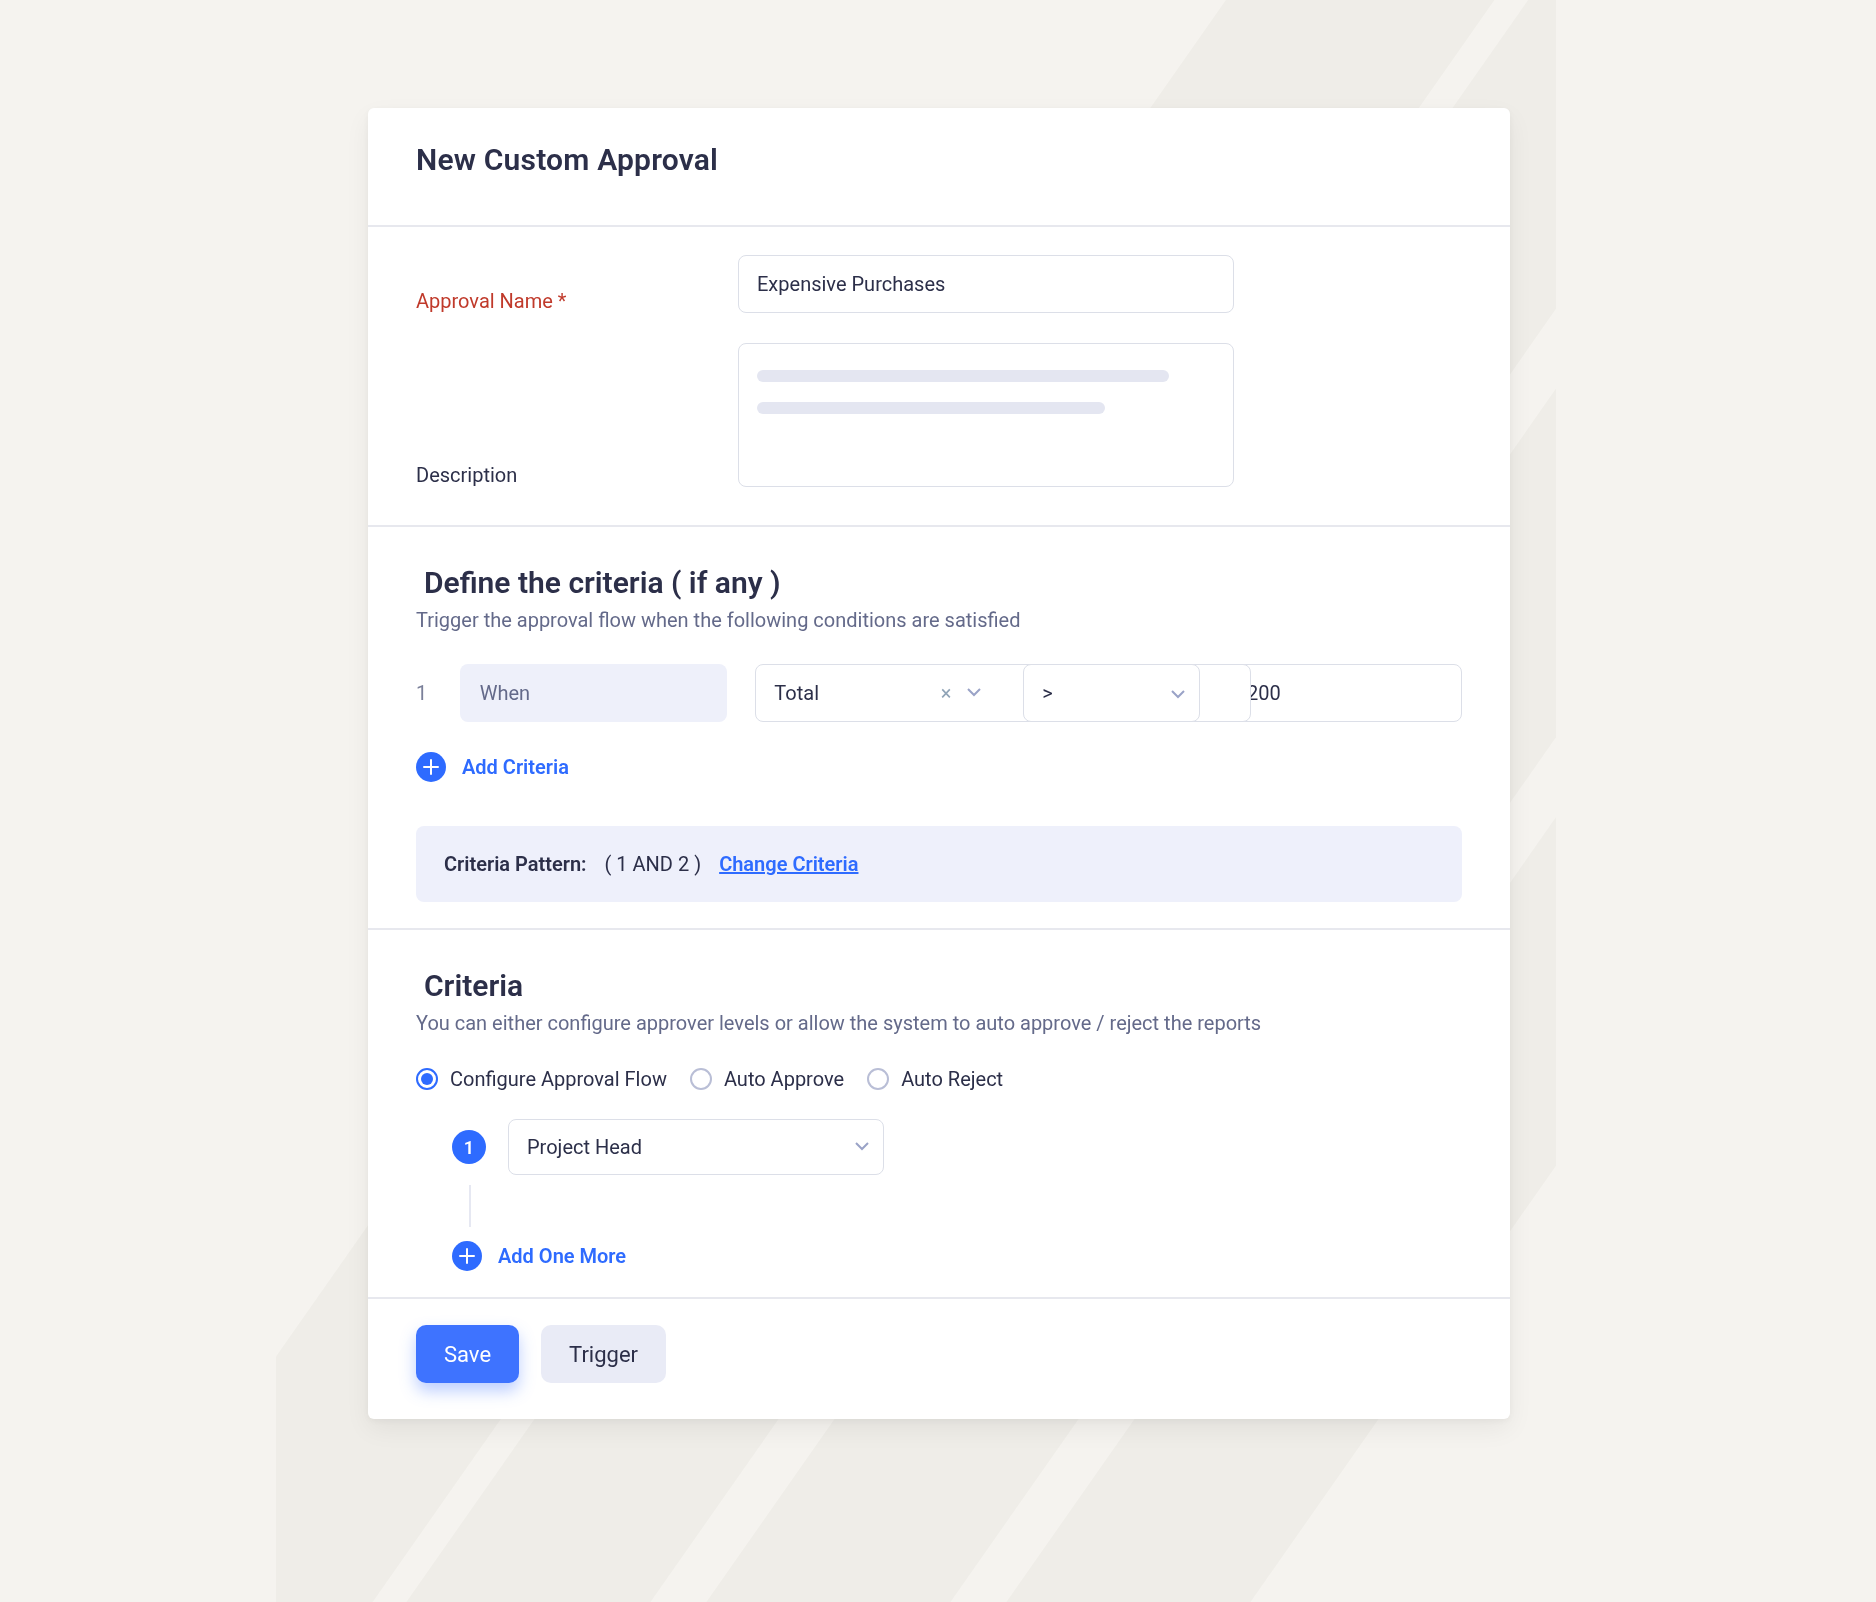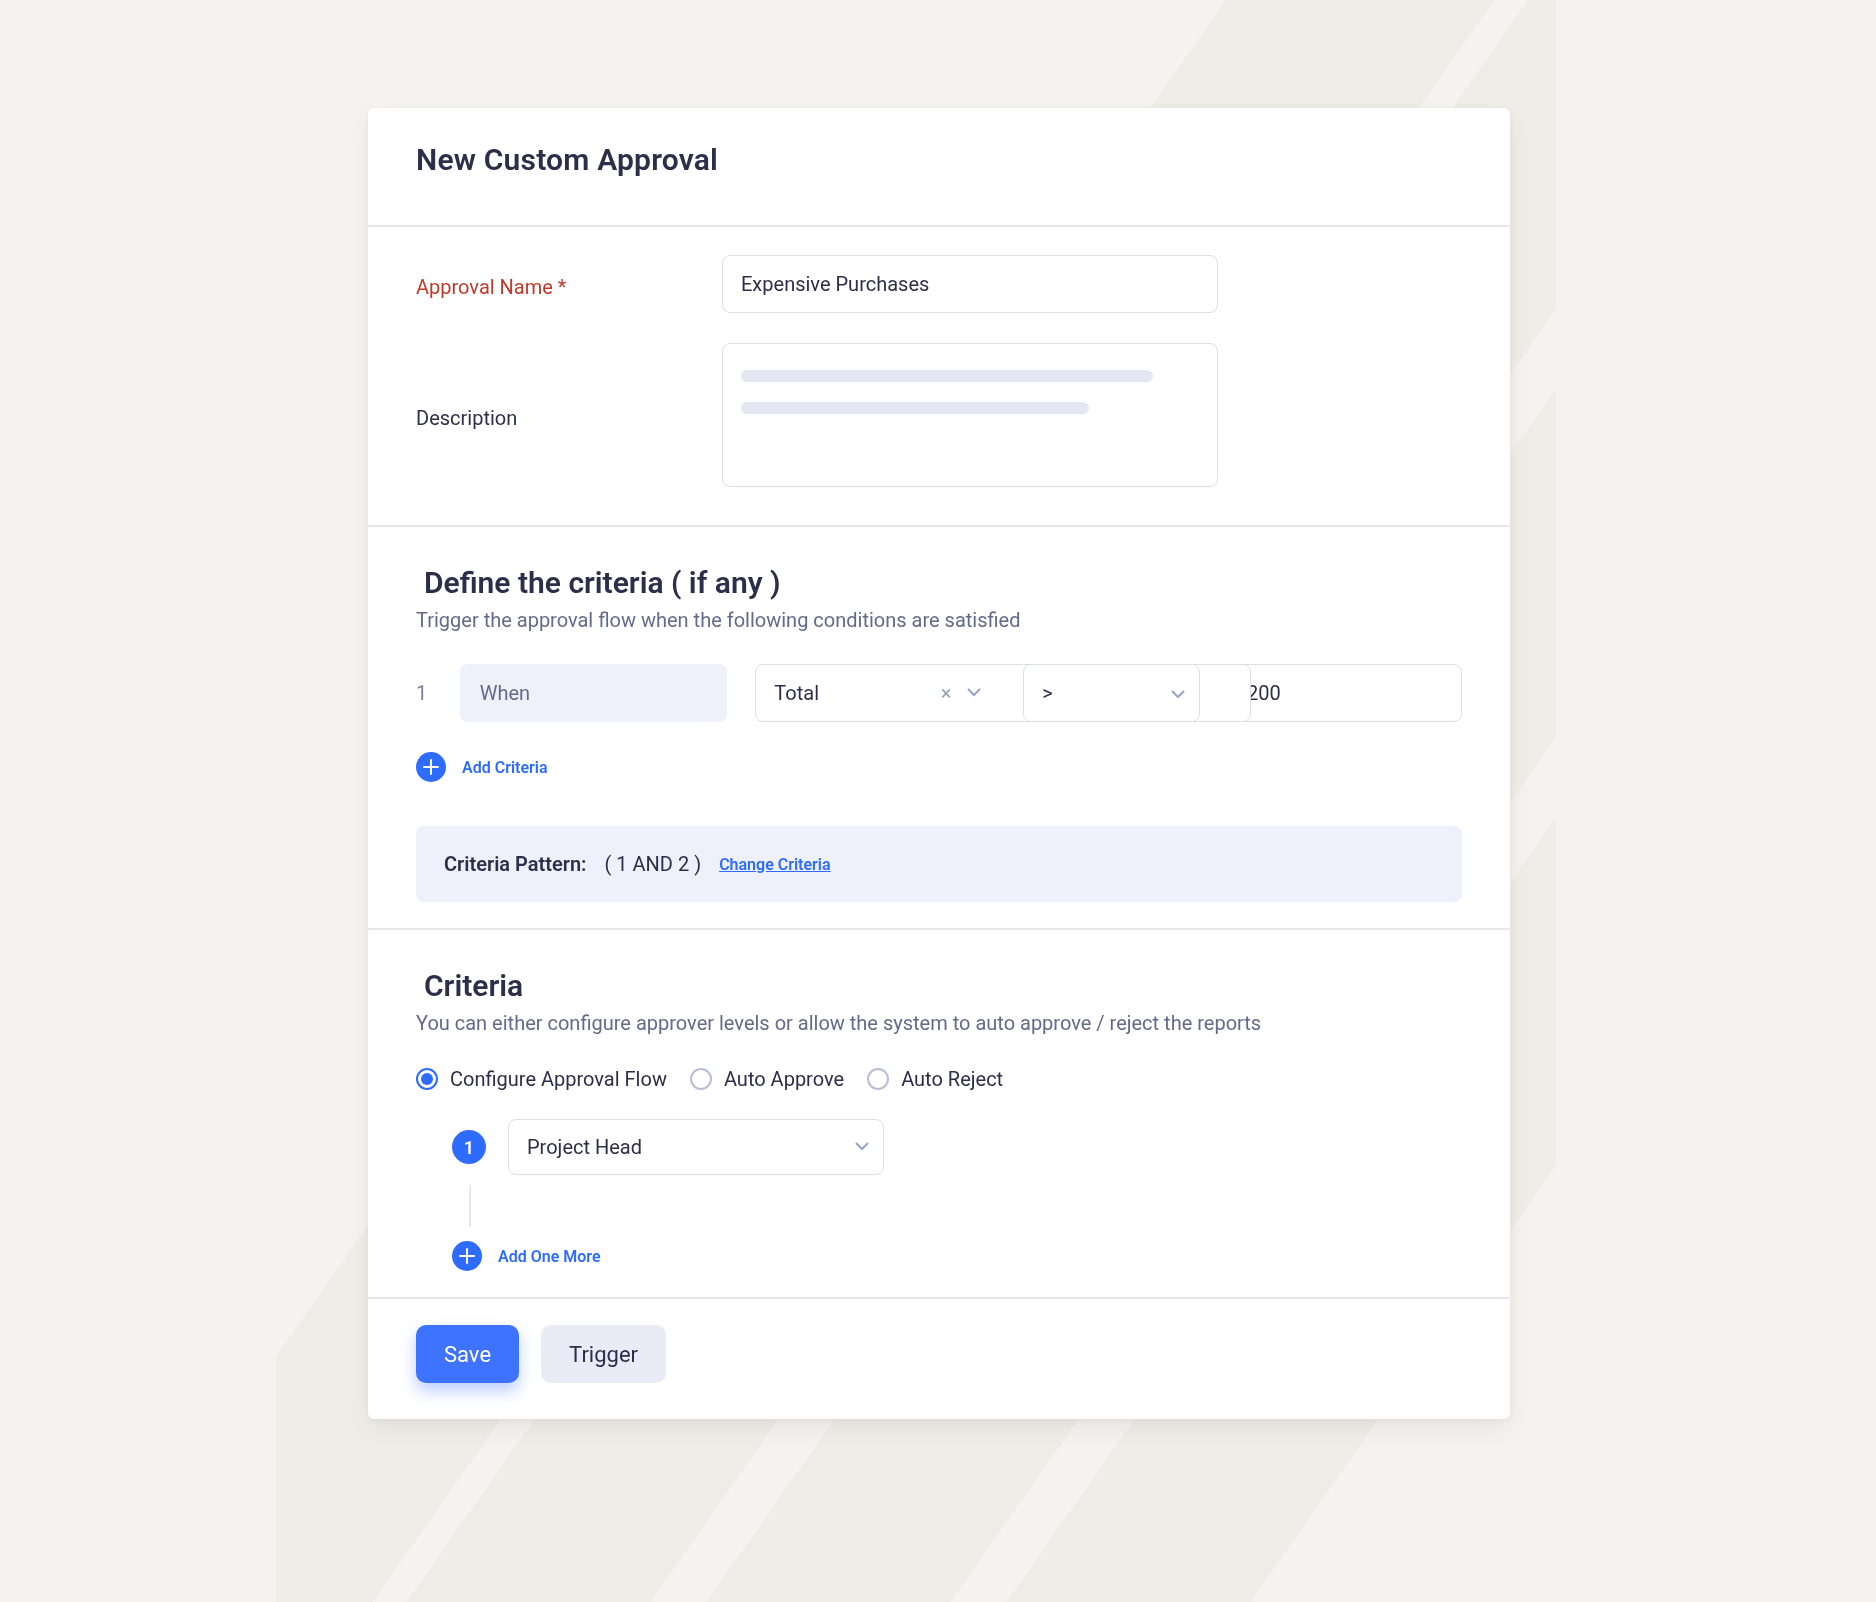--- a/index.html
+++ b/index.html
@@ -54,21 +54,21 @@
   }
   .section{padding:34px 48px 26px}
   .sep{border-top:2px solid var(--line)}
   .title{
     font-size:30px;
     font-weight:600;
     letter-spacing:.2px;
     color:var(--text);
     margin:0 0 22px 0;
   }
-  .row{display:flex;align-items:center;gap:16px}
+  .row{display:flex;align-items:flex-end;gap:32px}
   .label{
     width:290px;
     font-size:20px;
     color:var(--text);
     padding-top:6px;
   }
   .label.req{color:var(--red)}
   .field-col{flex:1}
   .input, .select, .textarea{
     width:496px;
@@ -109,21 +109,21 @@
   .num .select{width:100%;position:relative}
   .num .caret{position:absolute;right:14px;top:50%;transform:translateY(-50%)}
   .val input.select{width:234px}
   .add-row{display:flex;align-items:center;gap:16px;margin-top:30px}
   .plus{
     width:30px;height:30px;border-radius:50%;
     background:var(--blue);
     display:inline-flex;align-items:center;justify-content:center;color:#fff;font-weight:700;
   }
   .plus svg{display:block}
-  .link{color:var(--blue);font-size:16px;font-weight:600}
+  .link{color:var(--blue);font-size:20px;font-weight:600}
   .pattern-box{
     margin-top:44px;border-radius:8px;background:var(--blue-soft);
     padding:26px 28px;display:flex;align-items:center;gap:18px;
     font-size:20px;color:var(--text);
   }
   .pattern-box .label-inline{font-weight:600}
   
   .radios{display:flex;align-items:center;gap:23px;margin-top:10px}
   .radio{display:flex;align-items:center;gap:12px;color:var(--text);font-size:20px}
   .radio .dot{

